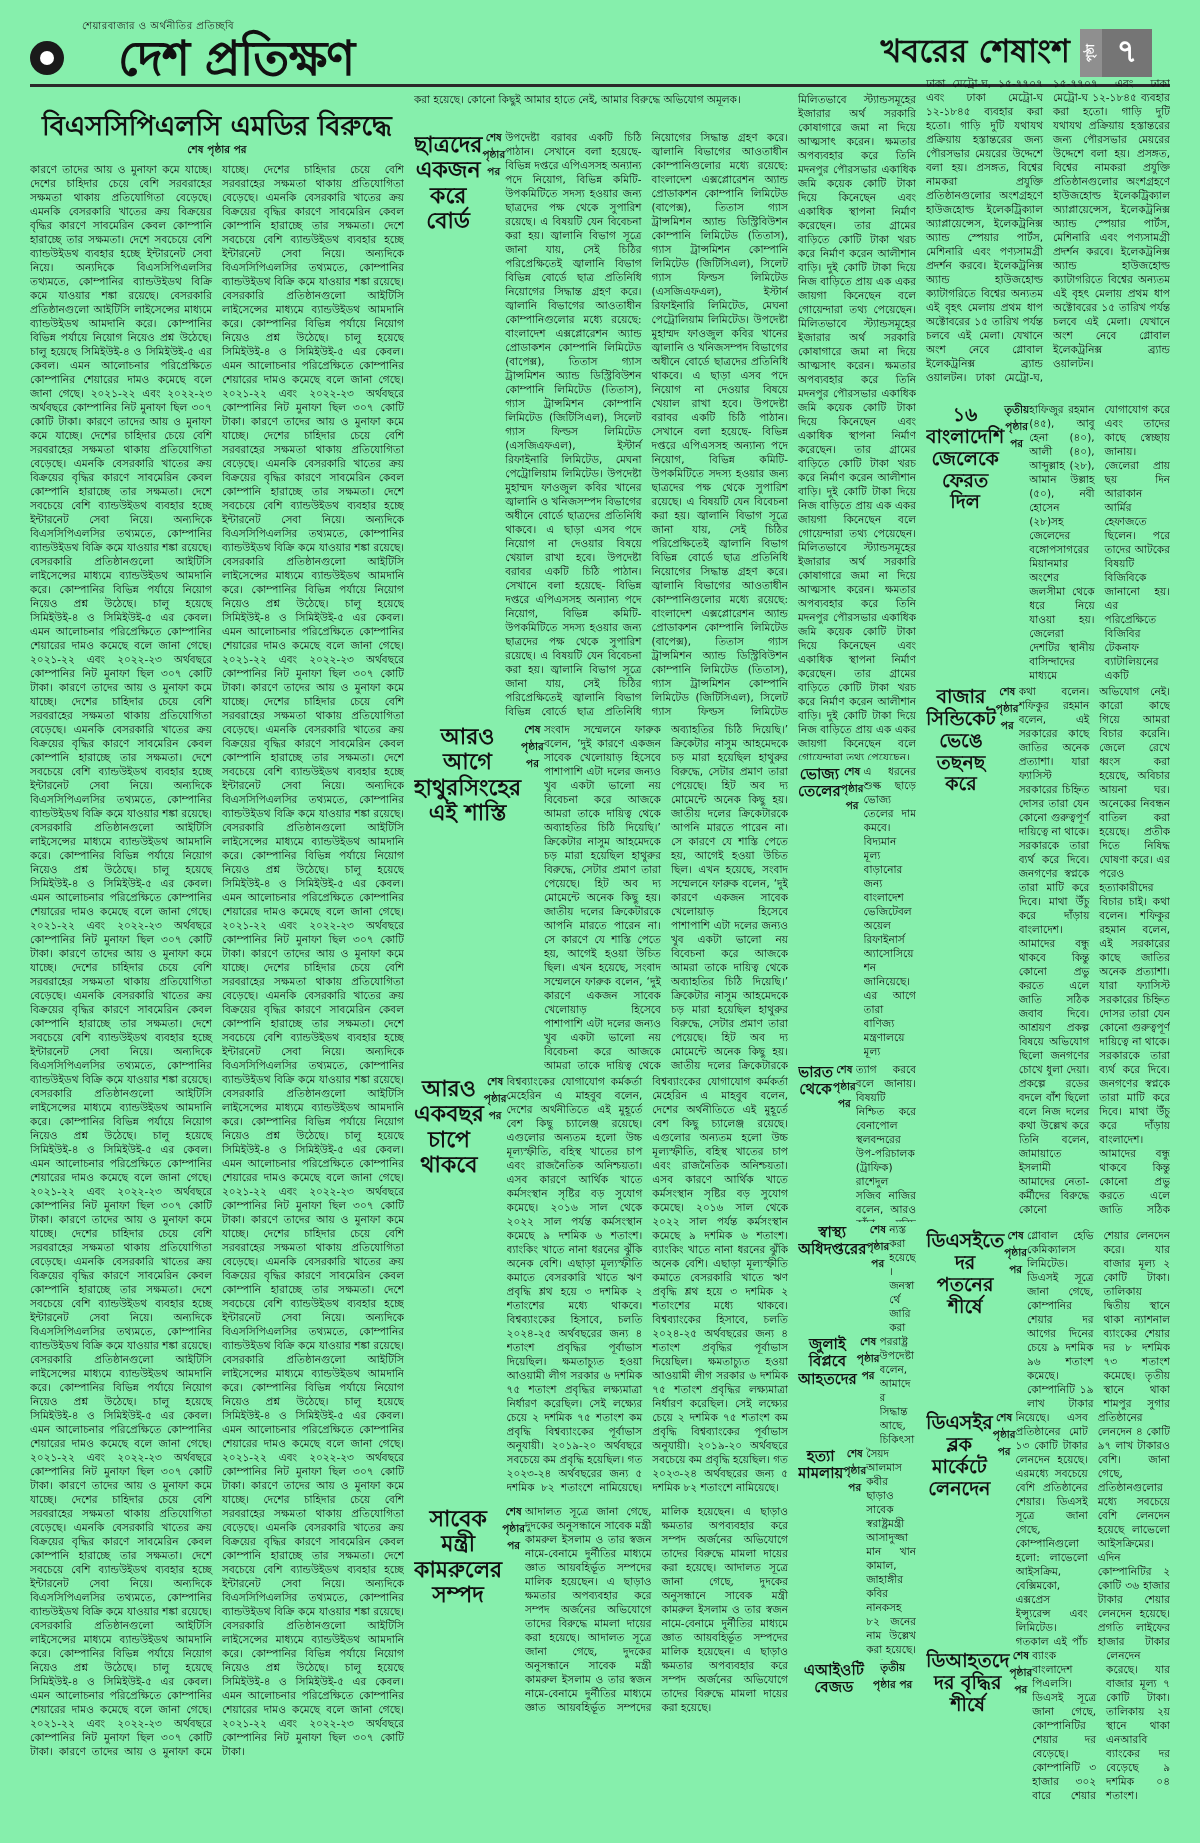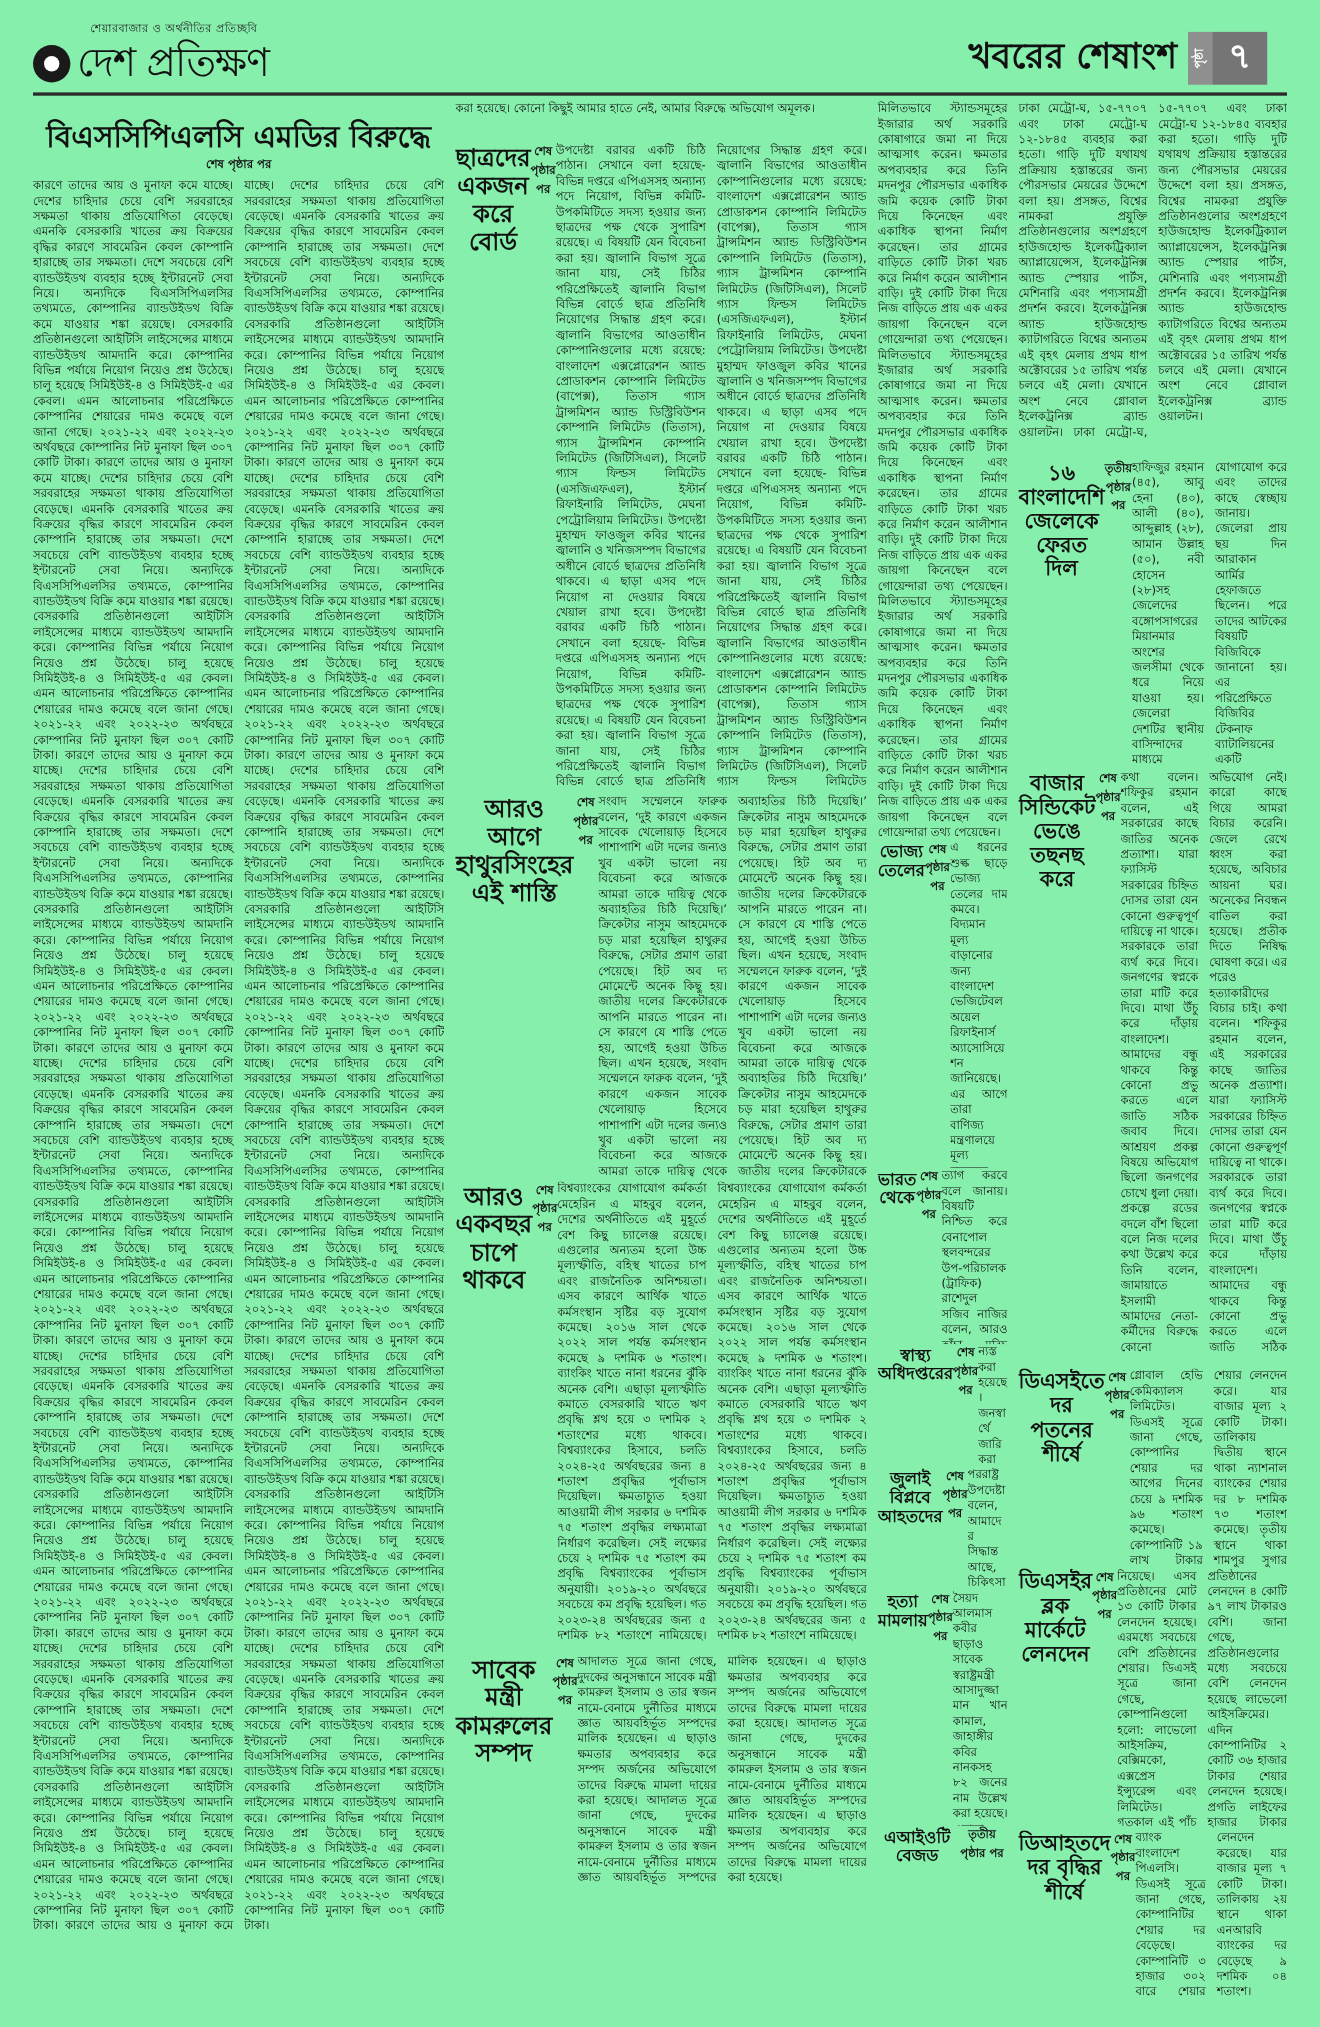--- a/index.html
+++ b/index.html
@@ -8,21 +8,21 @@
     background:#86efac;color:#111;
     font-family:"DejaVu Sans","Liberation Sans",sans-serif;
     overflow:hidden;
   }
   
   .masthead{position:absolute;left:30px;top:18px;width:430px;}
   .tagline{font-size:10px;color:#222;margin-left:52px;letter-spacing:.5px;}
   .mast-row{display:flex;align-items:center;gap:6px;}
   .mast-logo{width:34px;height:34px;border-radius:50%;background:#1a1a1a;position:relative;flex:0 0 auto;}
   .mast-logo::after{content:"";position:absolute;left:10px;top:10px;width:14px;height:14px;border-radius:50%;background:#fff;}
-  .mast-title{font-size:36px;font-weight:normal;line-height:46px;letter-spacing:-1px;}
+  .mast-title{font-size:48px;font-weight:bold;line-height:46px;letter-spacing:-1px;margin-left:48px;}
   .hdr-right{position:absolute;right:48px;top:26px;display:flex;align-items:center;gap:10px;}
   .section-title{font-size:32px;font-weight:bold;white-space:nowrap;}
   .page-badge{display:flex;align-items:stretch;height:48px;}
   .page-label-box{background:#8f8f8f;color:#fff;width:22px;display:flex;align-items:center;justify-content:center;
     writing-mode:vertical-rl;transform:rotate(180deg);font-size:11px;font-weight:bold;}
   .page-num-box{background:#757575;color:#fff;width:50px;display:flex;align-items:center;justify-content:center;
     font-size:32px;font-weight:bold;}
   .date-block{border-bottom:2px solid #333;padding:0 4px 4px 8px;min-width:210px;}
   .weekday{font-size:16px;font-weight:bold;line-height:20px;}
   .date-line{font-size:11.5px;color:#222;line-height:15px;white-space:nowrap;}
@@ -133,21 +133,21 @@
       <div class="sub">শেষ পৃষ্ঠার পর</div>
       <div class="body-txt">সৈয়দ আলমাস কবীর ছাড়াও সাবেক স্বরাষ্ট্রমন্ত্রী আসাদুজ্জামান খান কামাল, জাহাঙ্গীর কবির নানকসহ ৮২ জনের নাম উল্লেখ করা হয়েছে। এছাড়া আওয়ামী লীগ ও এর অঙ্গ সংগঠনের ১০০-১৫০ নেতাকর্মীকে অজ্ঞাতনামা আসামি করা হয়। গত ২৭ সেপ্টেম্বর মোহাম্মদপুর থানায় দায়ের করা ওই মামলার ৮ নম্বর আসামি সৈয়দ আলমাস কবীর।</div>
     </div>
 
     <div class="art" style="flex:1 1 auto;">
       <div class="hl hl-sm">এআইওটি বেজড</div>
       <div class="sub">তৃতীয় পৃষ্ঠার পর</div>
     </div>
   </div>
 
-  <div class="stack" style="left:926px;top:92px;width:244px;height:1736px;">
+  <div class="stack" style="left:926px;top:76px;width:244px;height:1736px;">
 
     <div class="body-txt cols2" style="flex:0 0 322px;margin-bottom:4px;">ঢাকা মেট্রো-ঘ, ১৫-৭৭০৭ এবং ঢাকা মেট্রো-ঘ ১২-১৮৪৫ ব্যবহার করা হতো। গাড়ি দুটি যথাযথ প্রক্রিয়ায় হস্তান্তরের জন্য পৌরসভার মেয়রের উদ্দেশে বলা হয়। প্রসঙ্গত, বিশ্বের নামকরা প্রযুক্তি প্রতিষ্ঠানগুলোর অংশগ্রহণে হাউজহোল্ড ইলেকট্রিক্যাল অ্যাপ্লায়েন্সেস, ইলেকট্রনিক্স অ্যান্ড স্পেয়ার পার্টস, মেশিনারি এবং পণ্যসামগ্রী প্রদর্শন করবে। ইলেকট্রনিক্স অ্যান্ড হাউজহোল্ড ক্যাটাগরিতে বিশ্বের অন্যতম এই বৃহৎ মেলায় প্রথম ধাপ অক্টোবরের ১৫ তারিখ পর্যন্ত চলবে এই মেলা। যেখানে অংশ নেবে গ্লোবাল ইলেকট্রনিক্স ব্র্যান্ড ওয়ালটন। ঢাকা মেট্রো-ঘ, ১৫-৭৭০৭ এবং ঢাকা মেট্রো-ঘ ১২-১৮৪৫ ব্যবহার করা হতো। গাড়ি দুটি যথাযথ প্রক্রিয়ায় হস্তান্তরের জন্য পৌরসভার মেয়রের উদ্দেশে বলা হয়। প্রসঙ্গত, বিশ্বের নামকরা প্রযুক্তি প্রতিষ্ঠানগুলোর অংশগ্রহণে হাউজহোল্ড ইলেকট্রিক্যাল অ্যাপ্লায়েন্সেস, ইলেকট্রনিক্স অ্যান্ড স্পেয়ার পার্টস, মেশিনারি এবং পণ্যসামগ্রী প্রদর্শন করবে। ইলেকট্রনিক্স অ্যান্ড হাউজহোল্ড ক্যাটাগরিতে বিশ্বের অন্যতম এই বৃহৎ মেলায় প্রথম ধাপ অক্টোবরের ১৫ তারিখ পর্যন্ত চলবে এই মেলা। যেখানে অংশ নেবে গ্লোবাল ইলেকট্রনিক্স ব্র্যান্ড ওয়ালটন।</div>
 
     <div class="art" style="height:282px;">
       <div class="hl hl-md">১৬ বাংলাদেশি জেলেকে ফেরত দিল</div>
       <div class="sub">তৃতীয় পৃষ্ঠার পর</div>
       <div class="body-txt cols2">হাফিজুর রহমান (৪৫), আবু হেনা (৪০), আলী (৪০), আব্দুল্লাহ (২৮), আমান উল্লাহ (৫০), নবী হোসেন (২৮)সহ জেলেদের বঙ্গোপসাগরের মিয়ানমার অংশের জলসীমা থেকে ধরে নিয়ে যাওয়া হয়। জেলেরা দেশটির স্থানীয় বাসিন্দাদের মাধ্যমে যোগাযোগ করে এবং তাদের কাছে স্বেচ্ছায় জানায়। জেলেরা প্রায় ছয় দিন আরাকান আর্মির হেফাজতে ছিলেন। পরে তাদের আটকের বিষয়টি বিজিবিকে জানানো হয়। এর পরিপ্রেক্ষিতে বিজিবির টেকনাফ ব্যাটালিয়নের একটি প্রতিনিধিদল আরাকান আর্মির সঙ্গে যোগাযোগ করে। পরে সোমবার সন্ধ্যায় টেকনাফের নাফ নদীর শাহপরীর দ্বীপ জেটিঘাট দিয়ে ১৬ জেলেকে বাংলাদেশে ফেরত আনা হয়। গতকাল মঙ্গলবার দুপুরে বিজিবির সংশ্লিষ্টরা স্বজনদের সঙ্গে যোগাযোগ করে জেলেদের হস্তান্তর করেন বলে জানান লেফটেন্যান্ট কর্নেল মহিউদ্দীন আহমেদ।</div>
     </div>
 
     <div class="art" style="height:544px;">

